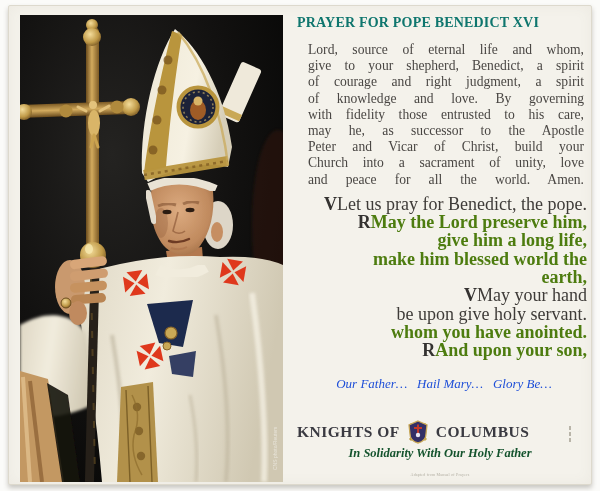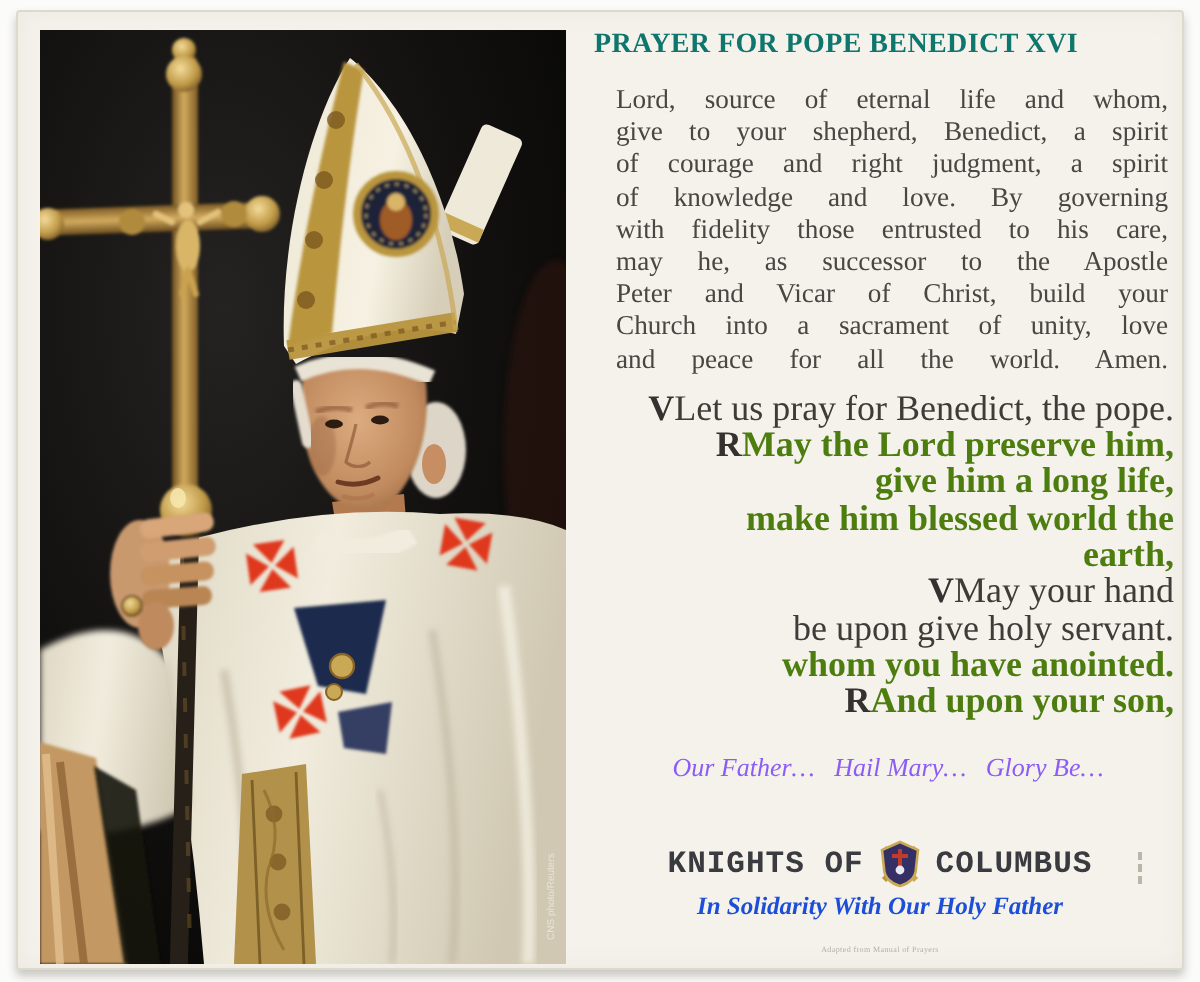--- a/index.html
+++ b/index.html
@@ -31,31 +31,31 @@
   }
   .prayer-line{text-align:justify;text-align-last:justify;}
   .prayer-line:last-child{text-align-last:left;}
   .versicles{
     margin:7px 4px 0 10px;font-size:18px;line-height:18.3px;color:#3e3b38;text-align:right;
   }
   .vr-marker{display:inline-block;width:19px;font-weight:bold;color:#343230;}
   .vr-line.bold .vr-text{font-weight:bold;color:#4d7c0f;}
   .devotions{
     margin-top:16px;text-align:center;font-style:italic;font-size:13px;
-    color:#8b5cf6;white-space:pre;
+    color:#1d4ed8;white-space:pre;
   }
   .footer{position:absolute;left:0;right:8px;top:414px;text-align:center;}
   .org-row{
-    display:flex;align-items:center;justify-content:center;gap:7px;
-    font-family:Liberation Mono, monospace;
+    display:flex;align-items:center;gap:7px;
+    font-family:Liberation Serif, serif;
     font-weight:bold;font-size:15.5px;letter-spacing:.5px;color:#3a3a41;
   }
   .org-row svg{display:block;}
   .tagline{
-    margin-top:2px;font-style:italic;font-weight:bold;font-size:12.5px;color:#1d4ed8;
+    margin-top:2px;font-style:italic;font-weight:bold;font-size:12.5px;color:#14532d;
   }
   .fine-print{
     margin-top:11px;font-size:4px;line-height:5px;color:#b4b0a4;letter-spacing:.2px;
   }
   .edge-marks{
     position:absolute;right:20px;top:420px;display:flex;flex-direction:column;gap:2px;
   }
   .edge-marks i{display:block;width:2px;height:4px;background:#b9b5a9;}
 </style>
 </head>

